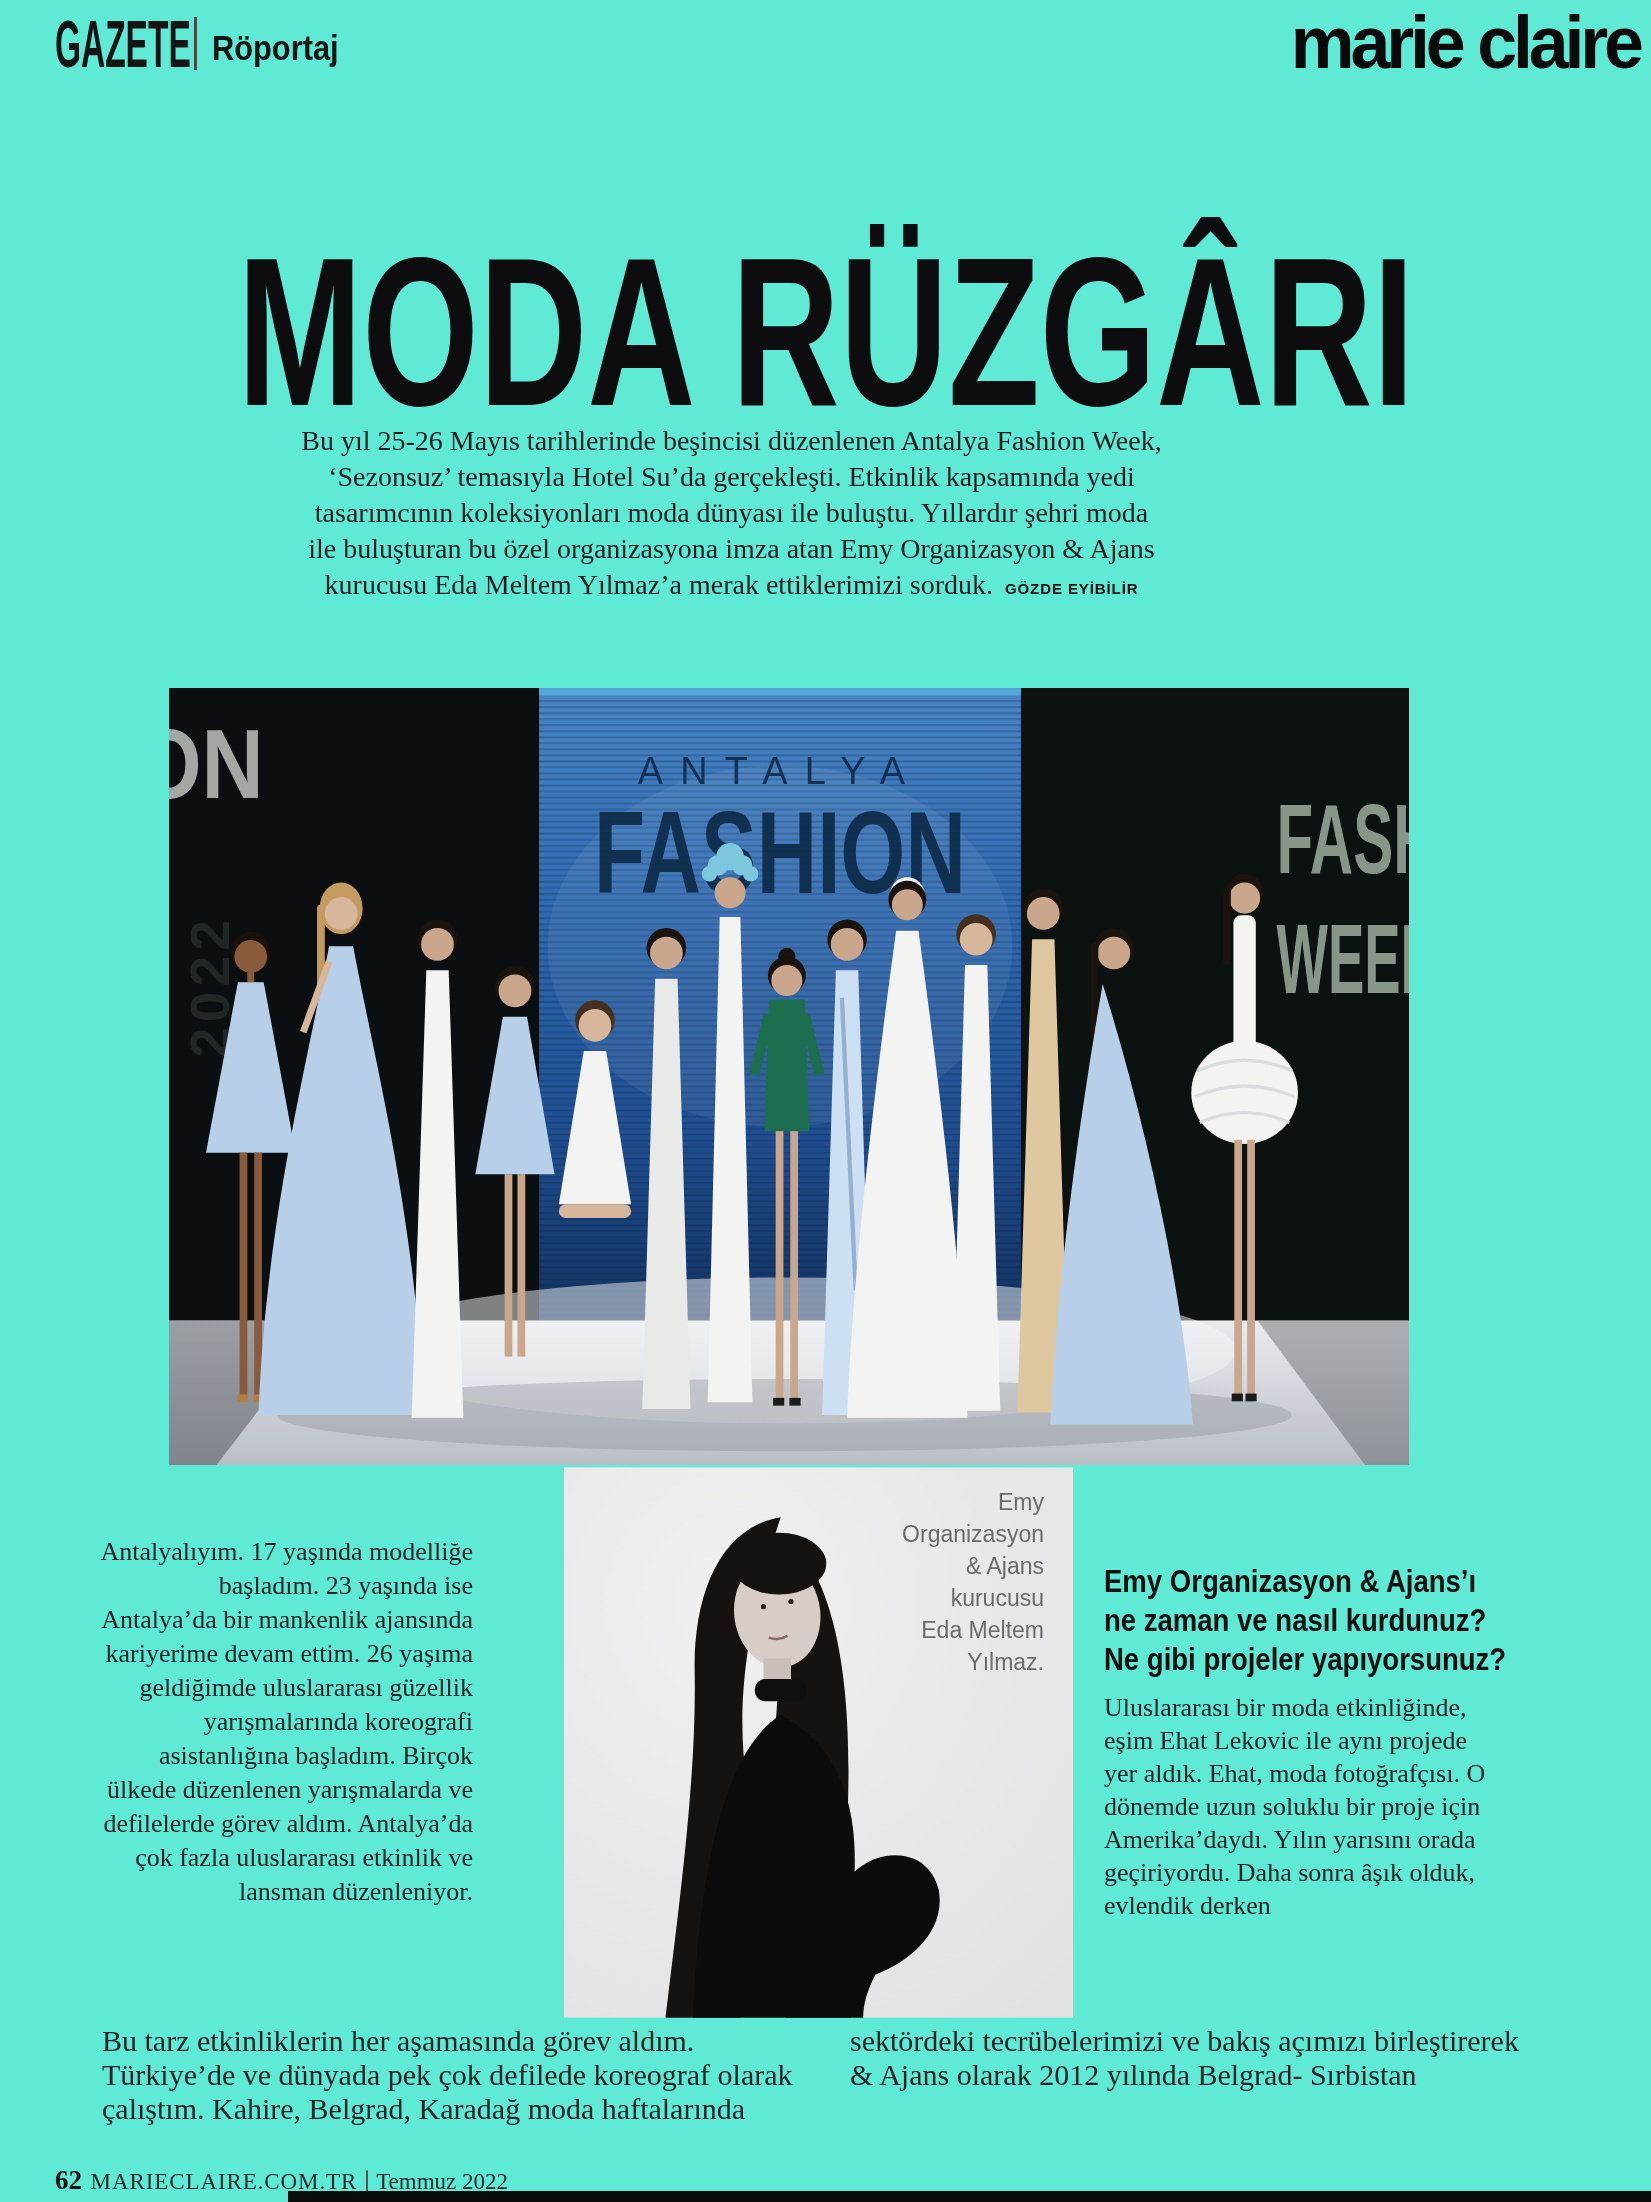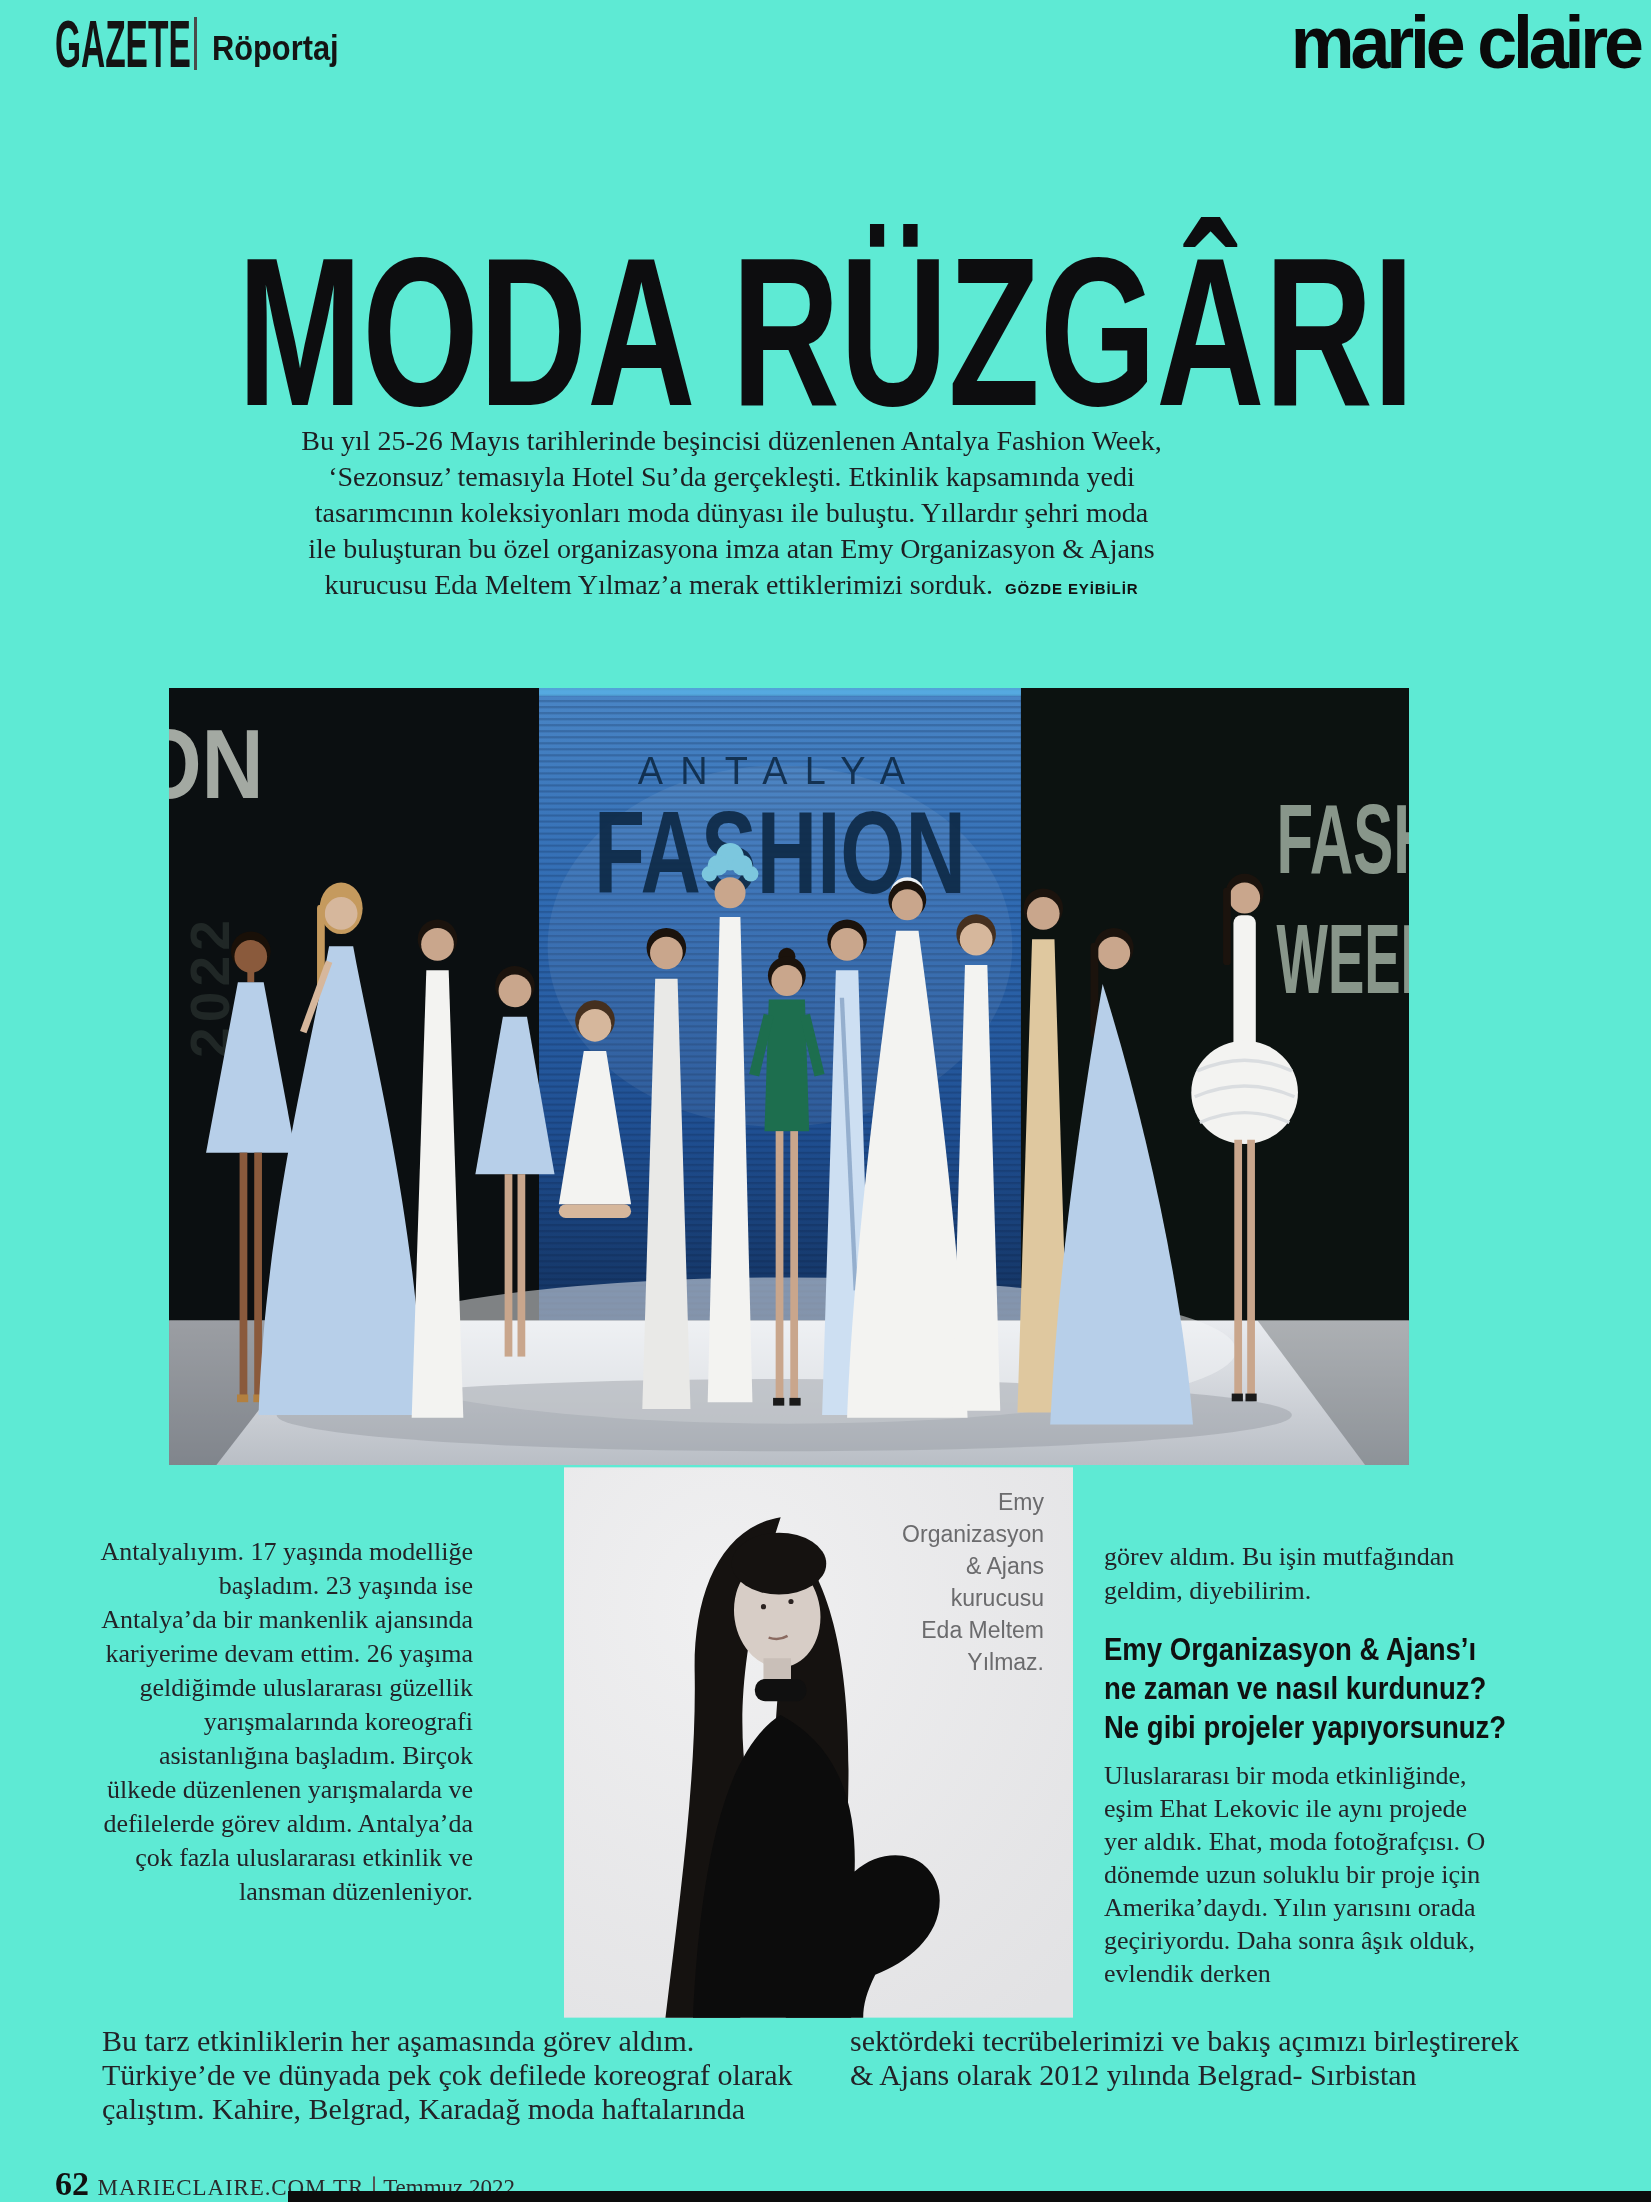--- a/index.html
+++ b/index.html
@@ -42,21 +42,21 @@
   .right-col .lead{width:389px;line-height:34px;}
   .right-col .headings{margin-top:22.4px;}
   .right-col .serif-body.main{width:389px;margin-top:12px;line-height:33px;}
   .bottom-left{position:absolute;left:102px;top:2024px;}
   .bottom-right{position:absolute;left:850px;top:2024px;}
   .bottom-line{font-size:30px;line-height:34px;color:#232328;white-space:nowrap;}
 
   
   .footer{position:absolute;left:55px;top:2165px;display:flex;align-items:baseline;
           font-size:23px;color:#2a2a2c;}
-  .footer .pageno{font-weight:bold;font-size:34px;margin-right:8.6px;color:#111;text-align:center;}
+  .footer .pageno{font-weight:bold;font-size:27px;margin-right:8.6px;color:#111;text-align:center;}
   .footer .site{letter-spacing:0.9px;}
   .footer .divider{display:inline-block;width:1.7px;height:22.4px;background:#555;
           margin:0 8.6px;transform:translateY(3.4px);}
   .bottom-bar{position:absolute;left:288px;top:2191px;width:1364px;height:11.2px;background:#0c0c0c;}
 </style>
 </head>
 <body>
 
 <div class="page">
 
@@ -272,21 +272,20 @@
       <div>Eda Meltem</div>
       <div>Yılmaz.</div>
     </div>
   </div>
 
   <div class="left-col">
     <div class="serif-body">Antalyalıyım. 17 yaşında modelliğe başladım. 23 yaşında ise Antalya’da bir mankenlik ajansında kariyerime devam ettim. 26 yaşıma geldiğimde uluslararası güzellik yarışmalarında koreografi asistanlığına başladım. Birçok ülkede düzenlenen yarışmalarda ve defilelerde görev aldım. Antalya’da çok fazla uluslararası etkinlik ve lansman düzenleniyor.</div>
   </div>
 
   <div class="right-col">
-    <div class="serif-body lead">görev aldım. Bu işin mutfağından geldim, diyebilirim.</div>
     <div class="headings">
       <div class="col-heading-line">Emy Organizasyon &amp; Ajans’ı</div>
       <div class="col-heading-line">ne zaman ve nasıl kurdunuz?</div>
       <div class="col-heading-line">Ne gibi projeler yapıyorsunuz?</div>
     </div>
     <div class="serif-body main">Uluslararası bir moda etkinliğinde, eşim Ehat Lekovic ile aynı projede yer aldık. Ehat, moda fotoğrafçısı. O dönemde uzun soluklu bir proje için Amerika’daydı. Yılın yarısını orada geçiriyordu. Daha sonra âşık olduk, evlendik derken</div>
   </div>
 
   <div class="bottom-left">
     <div class="bottom-line">Bu tarz etkinliklerin her aşamasında görev aldım.</div>

